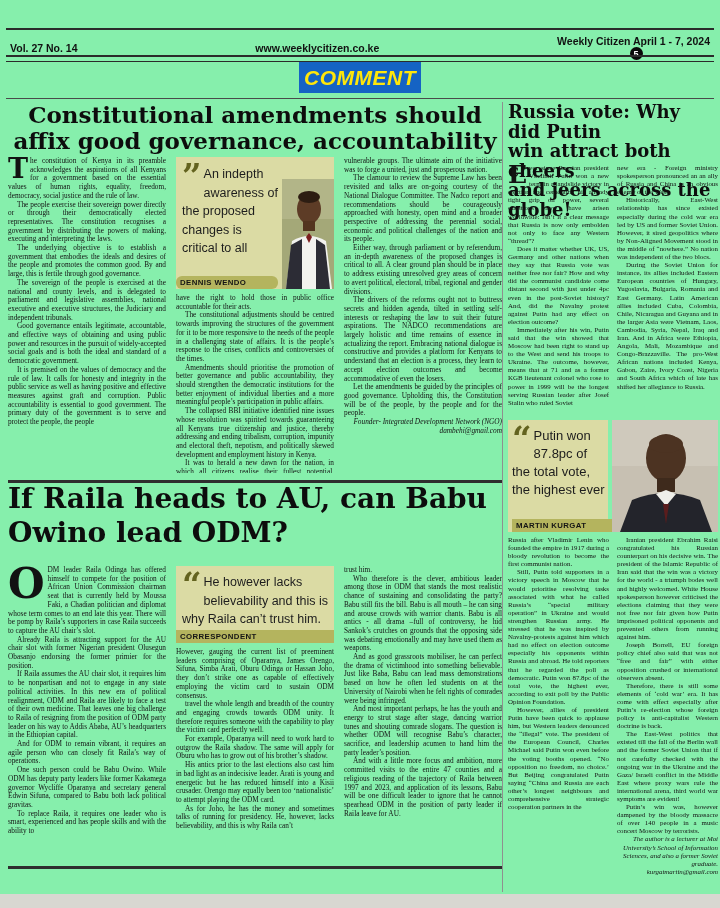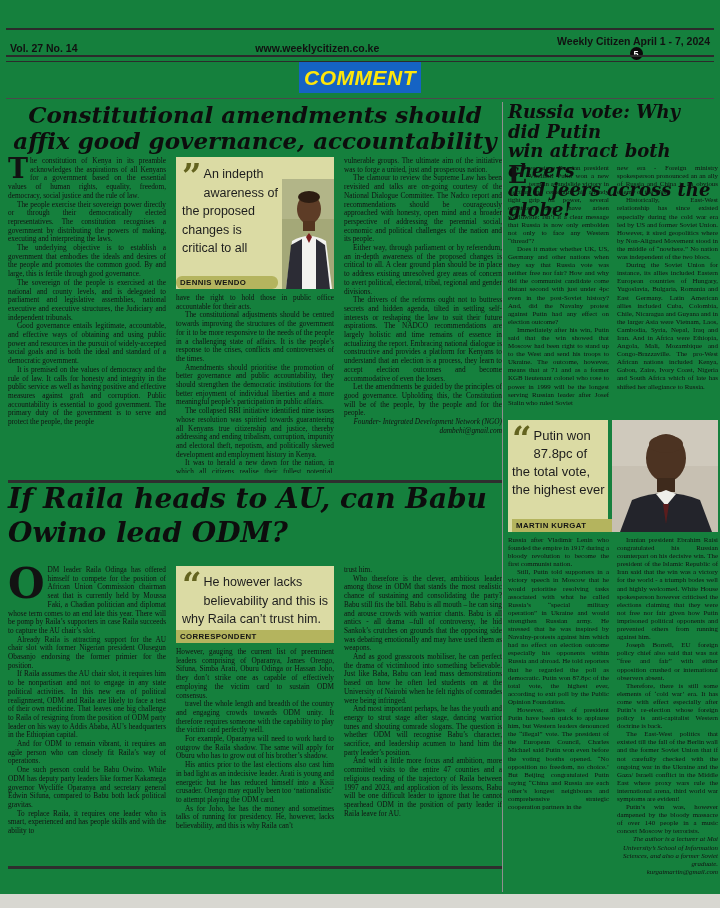--- a/index.html
+++ b/index.html
@@ -1,33 +1,33 @@
 <!DOCTYPE html>
 <html><head>
 <meta charset="utf-8">
 <style>
   html,body{margin:0;padding:0;background:#e9e8e4;}
-  #page{position:relative;width:720px;height:908px;margin:0 auto;background:#15803d;
+  #page{position:relative;width:720px;height:908px;margin:0 auto;background:#86efac;
         font-family:"Liberation Serif","DejaVu Serif",serif;color:#121212;overflow:hidden;}
 
   
   .rule-top{position:absolute;left:6px;top:28px;width:708px;height:2px;background:#2b2b2b;}
   .masthead{position:absolute;left:10px;top:35px;width:700px;display:flex;justify-content:space-between;align-items:center;
             font-family:"Liberation Sans",sans-serif;font-weight:bold;font-size:10.5px;color:#111;}
   .issue-wrap{display:flex;align-items:center;flex-direction:column;}
   .badge{display:inline-flex;justify-content:center;align-items:center;width:13px;height:13px;border-radius:50%;
          background:#0a0a0a;color:#fff;font-size:9px;margin-left:5px;}
   .rule-double{position:absolute;left:6px;top:55px;width:708px;height:4px;border-top:2px solid #2b2b2b;border-bottom:1px solid #2b2b2b;}
   .banner{position:absolute;left:50%;top:62px;transform:translateX(-50%);width:122px;height:31px;background:#1563c4;
           display:flex;align-items:center;justify-content:center;}
   .banner span{font-family:"Liberation Sans",sans-serif;font-weight:bold;font-style:italic;font-size:21px;color:#ffe60a;letter-spacing:.5px;}
   .rule-banner{position:absolute;left:6px;top:98px;width:708px;height:1px;background:#4a4a4a;}
 
   
-  .headline p{margin:0;font-family:"DejaVu Serif","Liberation Serif",serif;font-weight:bold;font-style:italic;color:#0d0d0d;}
+  .headline p{margin:0;font-family:"DejaVu Serif","Liberation Serif",serif;font-weight:bold;color:#0d0d0d;}
   .ed-headline{position:absolute;left:8px;top:102px;width:494px;text-align:center;}
   .ed-headline p{font-size:23px;line-height:26px;}
   .odm-headline{position:absolute;left:8px;top:482px;width:494px;text-align:left;}
   .odm-headline p{font-size:28px;line-height:34px;}
   .ru-headline{position:absolute;left:508px;top:102px;width:210px;text-align:left;}
   .ru-headline p{font-size:18px;line-height:19.5px;}
 
   
   .cols{position:absolute;display:flex;}
   .ed-cols{left:8px;top:157px;width:494px;height:316px;gap:10px;}

